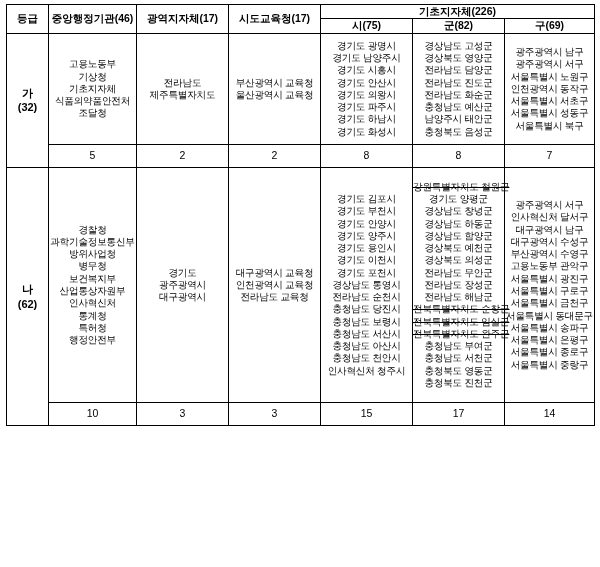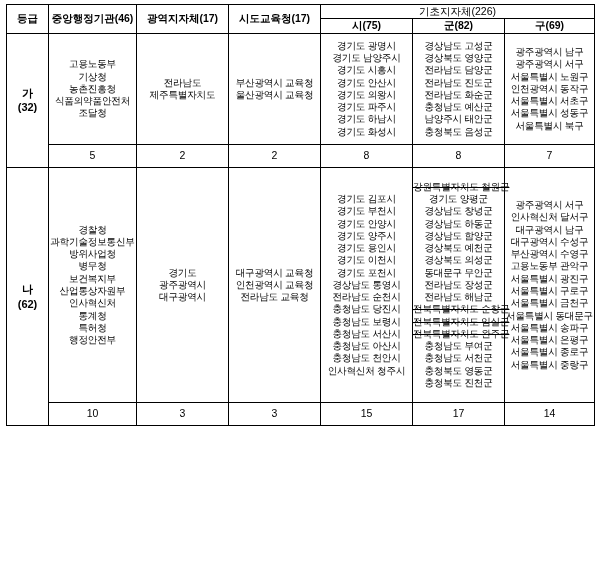--- a/index.html
+++ b/index.html
@@ -31,21 +31,21 @@
     vertical-align: middle;
     padding: 0;
     line-height: 1.28;
   }
   th.hdr {
     font-weight: bold;
     font-size: 10.5px;
     background: #ffffff;
   }
   th.hdr-group {
-    font-weight: normal;
+    font-weight: bold;
     font-size: 10.5px;
   }
   td.rank {
     font-weight: bold;
     font-size: 11px;
     width: 42px;
   }
   td.rank .rank-line {
     display: block;
   }
@@ -105,21 +105,21 @@
     <tbody>
 
       <tr>
         <td class="rank" rowspan="2">
           <span class="rank-line">가</span>
           <span class="rank-line">(32)</span>
         </td>
         <td class="cell">
             <span class="entry">고용노동부</span>
             <span class="entry">기상청</span>
-            <span class="entry">농촌진흥청</span>
+            <span class="entry">기초지자체</span>
             <span class="entry">식품의약품안전처</span>
             <span class="entry">조달청</span>
           </td>
         <td class="cell">
             <span class="entry">전라남도</span>
             <span class="entry">제주특별자치도</span>
           </td>
         <td class="cell">
             <span class="entry">부산광역시 교육청</span>
             <span class="entry">울산광역시 교육청</span>
@@ -208,21 +208,21 @@
             <span class="entry">인사혁신처 청주시</span>
           </td>
         <td class="cell">
             <span class="entry strike">강원특별자치도 철원군</span>
             <span class="entry">경기도 양평군</span>
             <span class="entry">경상남도 창녕군</span>
             <span class="entry">경상남도 하동군</span>
             <span class="entry">경상남도 함양군</span>
             <span class="entry">경상북도 예천군</span>
             <span class="entry">경상북도 의성군</span>
-            <span class="entry">동대문구 무안군</span>
+            <span class="entry">전라남도 무안군</span>
             <span class="entry">전라남도 장성군</span>
             <span class="entry">전라남도 해남군</span>
             <span class="entry strike">전북특별자치도 순창군</span>
             <span class="entry strike">전북특별자치도 임실군</span>
             <span class="entry strike">전북특별자치도 완주군</span>
             <span class="entry">충청남도 부여군</span>
             <span class="entry">충청남도 서천군</span>
             <span class="entry">충청북도 영동군</span>
             <span class="entry">충청북도 진천군</span>
           </td>

